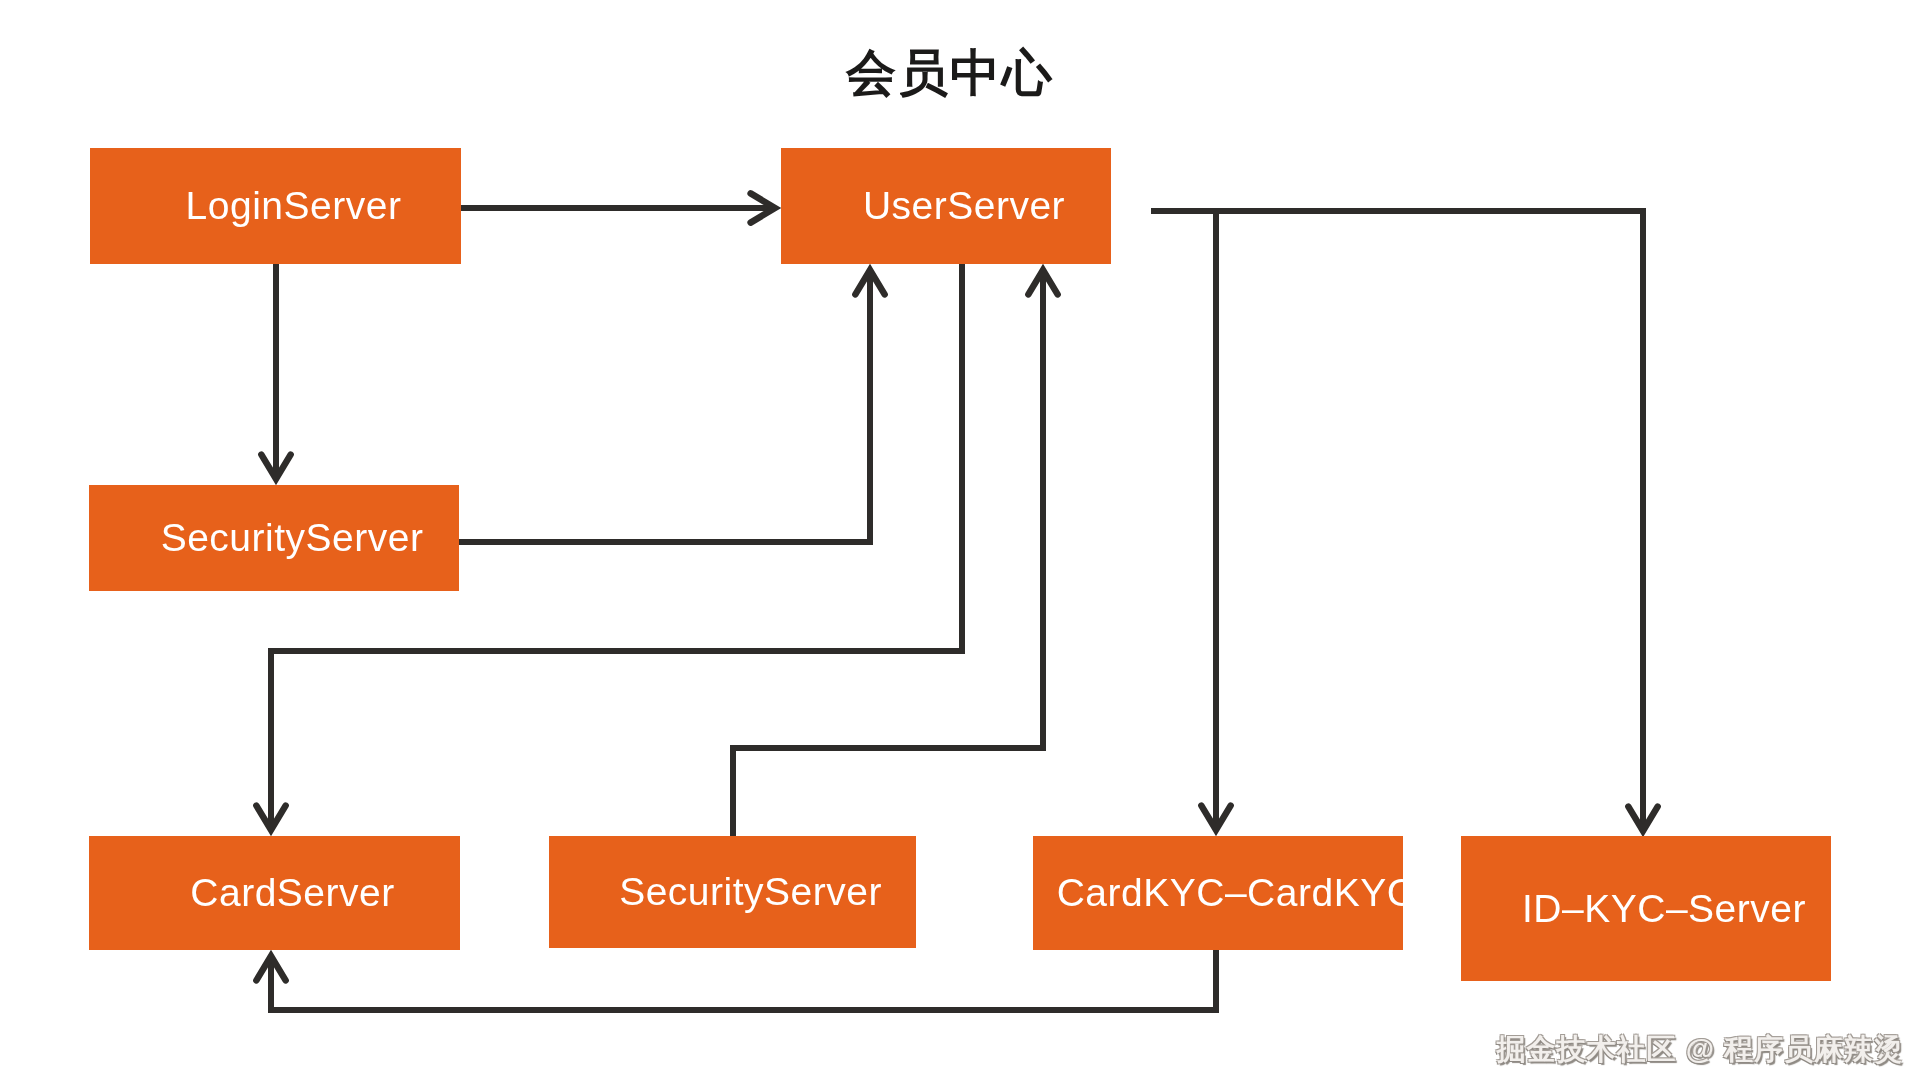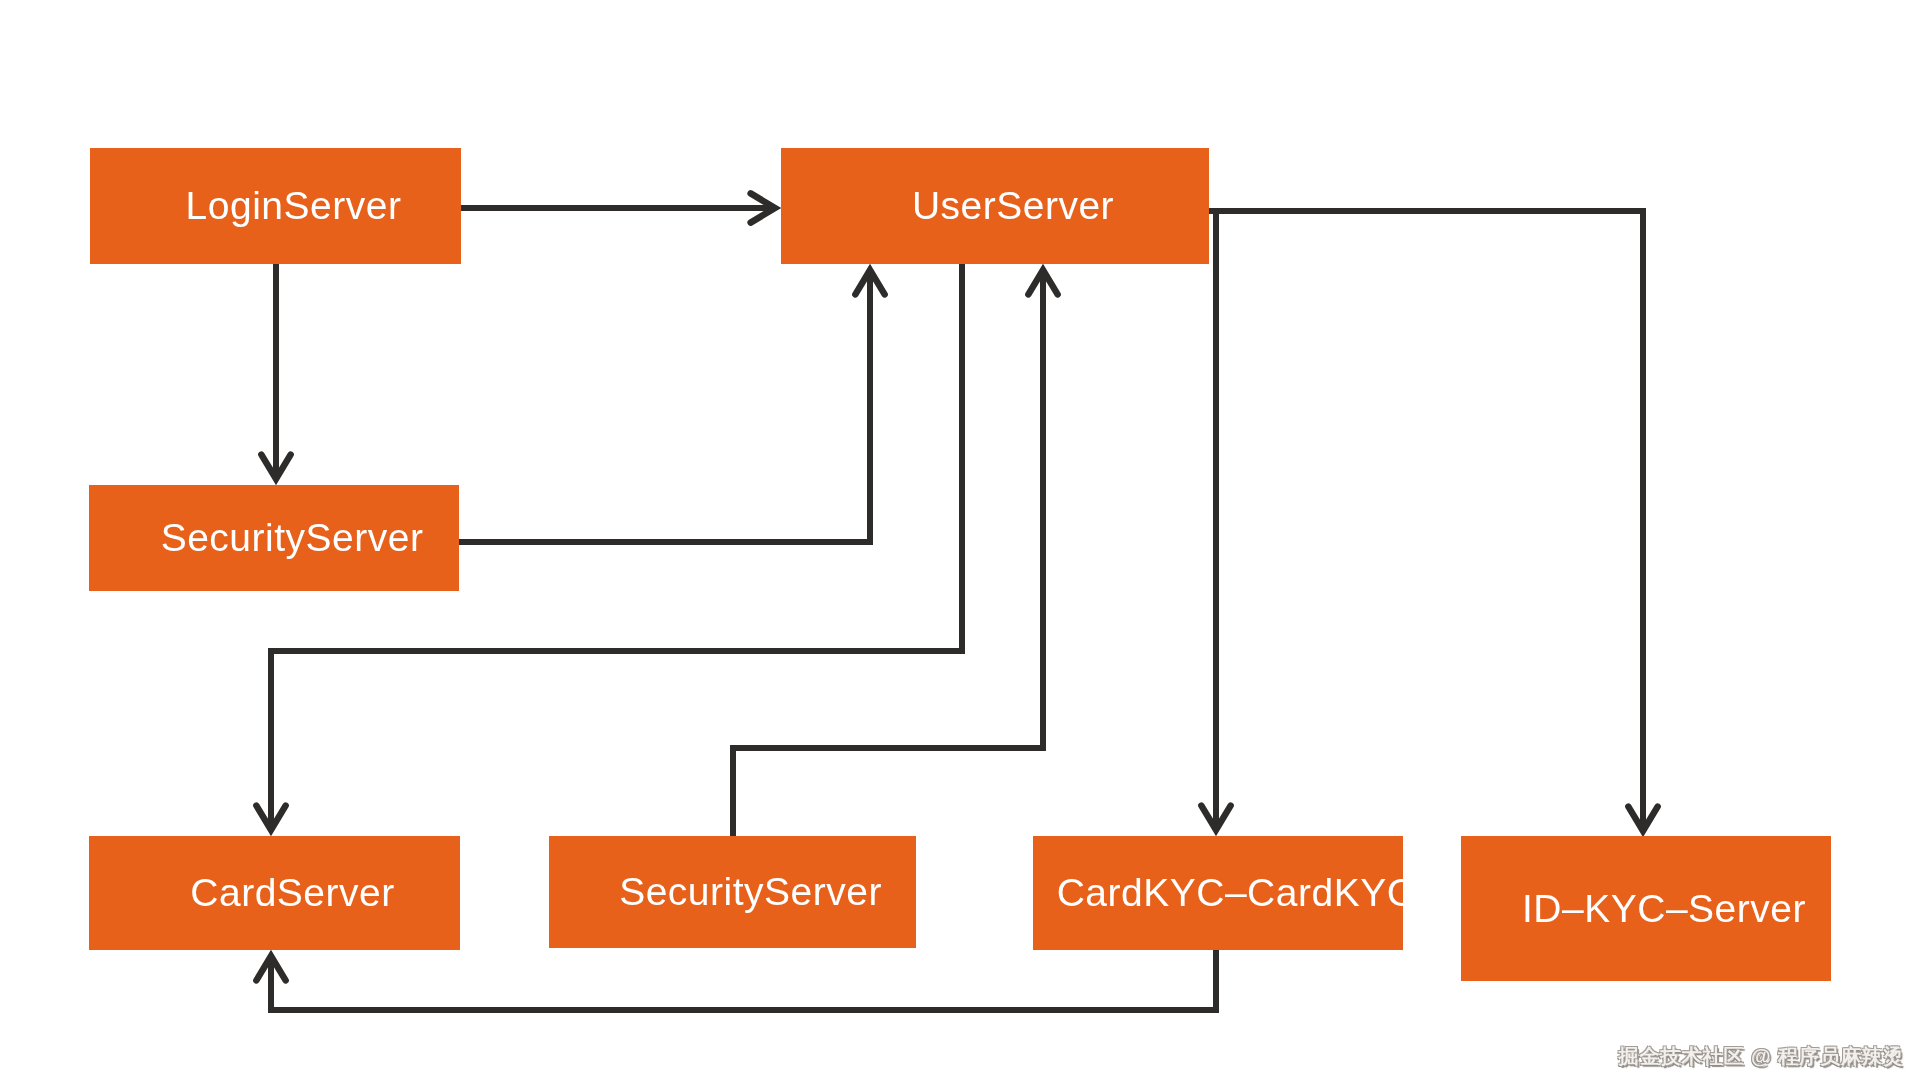--- a/index.html
+++ b/index.html
@@ -59,37 +59,38 @@
     font-size: 39px;
     font-weight: 500;
     letter-spacing: 0.5px;
     white-space: nowrap;
     padding-left: 36px;
   }
   #watermark {
     position: absolute;
     right: 16px;
     bottom: 10px;
-    font-size: 20px;
+    font-size: 29px;
     font-weight: 700;
     letter-spacing: 1px;
     color: #f2efec;
     text-shadow:
       -1px -1px 0 #a39d97,
        1px -1px 0 #a39d97,
       -1px  1px 0 #8f8a84,
        2px  2px 1px #8f8a84;
     white-space: nowrap;
   }
 </style>
 </head>
 <body>
 
 <div id="canvas">
 
+  <h1 id="diagram-title">会员中心</h1>
 
   <svg id="edge-layer" viewBox="0 0 1920 1080" xmlns="http://www.w3.org/2000/svg">
     <defs>
       <marker id="arrowhead" viewBox="0 0 12 12" refX="10" refY="6" markerWidth="6.5" markerHeight="6.5" markerUnits="strokeWidth" orient="auto">
         <path d="M 2.5 1.5 L 10 6 L 2.5 10.5" stroke-width="2" stroke-linecap="round" stroke-linejoin="miter"></path>
       </marker>
     </defs>
 
   <polyline points="461,208 775,208" marker-end="url(#arrowhead)"></polyline>
       <polyline points="276,264 276,479" marker-end="url(#arrowhead)"></polyline>
@@ -99,21 +100,21 @@
       <polyline points="1151,211 1216,211 1216,830" marker-end="url(#arrowhead)"></polyline>
       <polyline points="1151,211 1643,211 1643,831" marker-end="url(#arrowhead)"></polyline>
       <polyline points="1216,950 1216,1010 271,1010 271,956" marker-end="url(#arrowhead)"></polyline>
     </svg>
 
   <div id="node-layer">
 
   <div class="node" style="left: 90px; top: 148px; width: 371px; height: 116px;">
         <span>LoginServer</span>
       </div>
-      <div class="node" style="left: 781px; top: 148px; width: 428px; height: 116px;">
+      <div class="node" style="left: 781px; top: 148px; width: 330px; height: 116px;">
         <span>UserServer</span>
       </div>
       <div class="node" style="left: 89px; top: 485px; width: 370px; height: 106px;">
         <span>SecurityServer</span>
       </div>
       <div class="node" style="left: 89px; top: 836px; width: 371px; height: 114px;">
         <span>CardServer</span>
       </div>
       <div class="node" style="left: 549px; top: 836px; width: 367px; height: 112px;">
         <span>SecurityServer</span>

